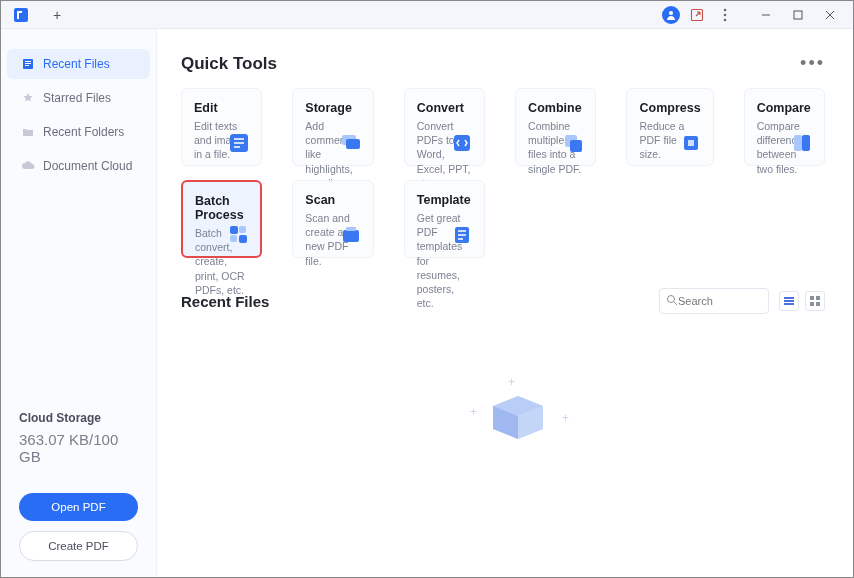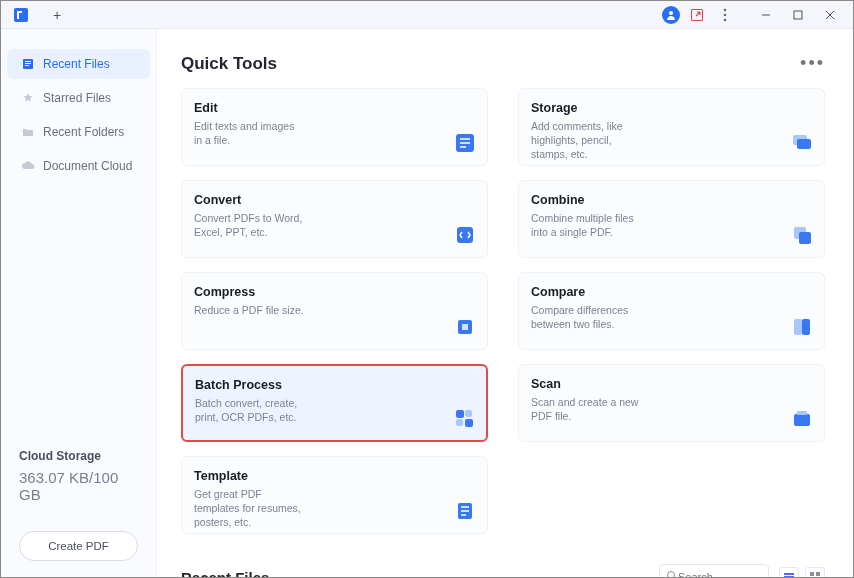--- a/index.html
+++ b/index.html
@@ -75,21 +75,21 @@
     flex:1; background:#fff; padding:24px 28px 10px 24px; overflow:auto;
   }
   .section-head{
     display:flex; align-items:center; justify-content:space-between;
     margin-bottom:14px;
     gap:22px;
   }
   .section-title{ font-size:17px; font-weight:700; color:#23262f; }
   .dots{ color:#777; font-size:18px; letter-spacing:2px;}
   .tools-grid{
-    display:grid; grid-template-columns: repeat(2, 1fr);
+    display:grid; grid-template-columns: repeat(6, 1fr);
     gap:14px 30px;
     margin-bottom:30px;
   }
   .tool-card{
     background:#fbfcfe; border:1px solid #edf1f8; border-radius:6px;
     padding:12px 12px 10px; height:78px; position:relative;
   }
   .tool-card.highlight{
     border:2px solid #e34a4a; background:#eef4ff;
   }
@@ -212,20 +212,21 @@
           </svg>
         </span>
       <span>Document Cloud</span>
     </div>
 
     <div class="sidebar-spacer"></div>
 
     <div class="cloud-block">
       <div class="cloud-title">Cloud Storage</div>
       <div class="cloud-size">363.07 KB/100 GB</div>
+      <a class="btn-primary">Open PDF</a>
       <a class="btn-secondary">Create PDF</a>
     </div>
   </div>
 
   <div class="main">
     <div class="section-head">
       <div class="section-title">Quick Tools</div>
       <div class="dots">•••</div>
     </div>
 

